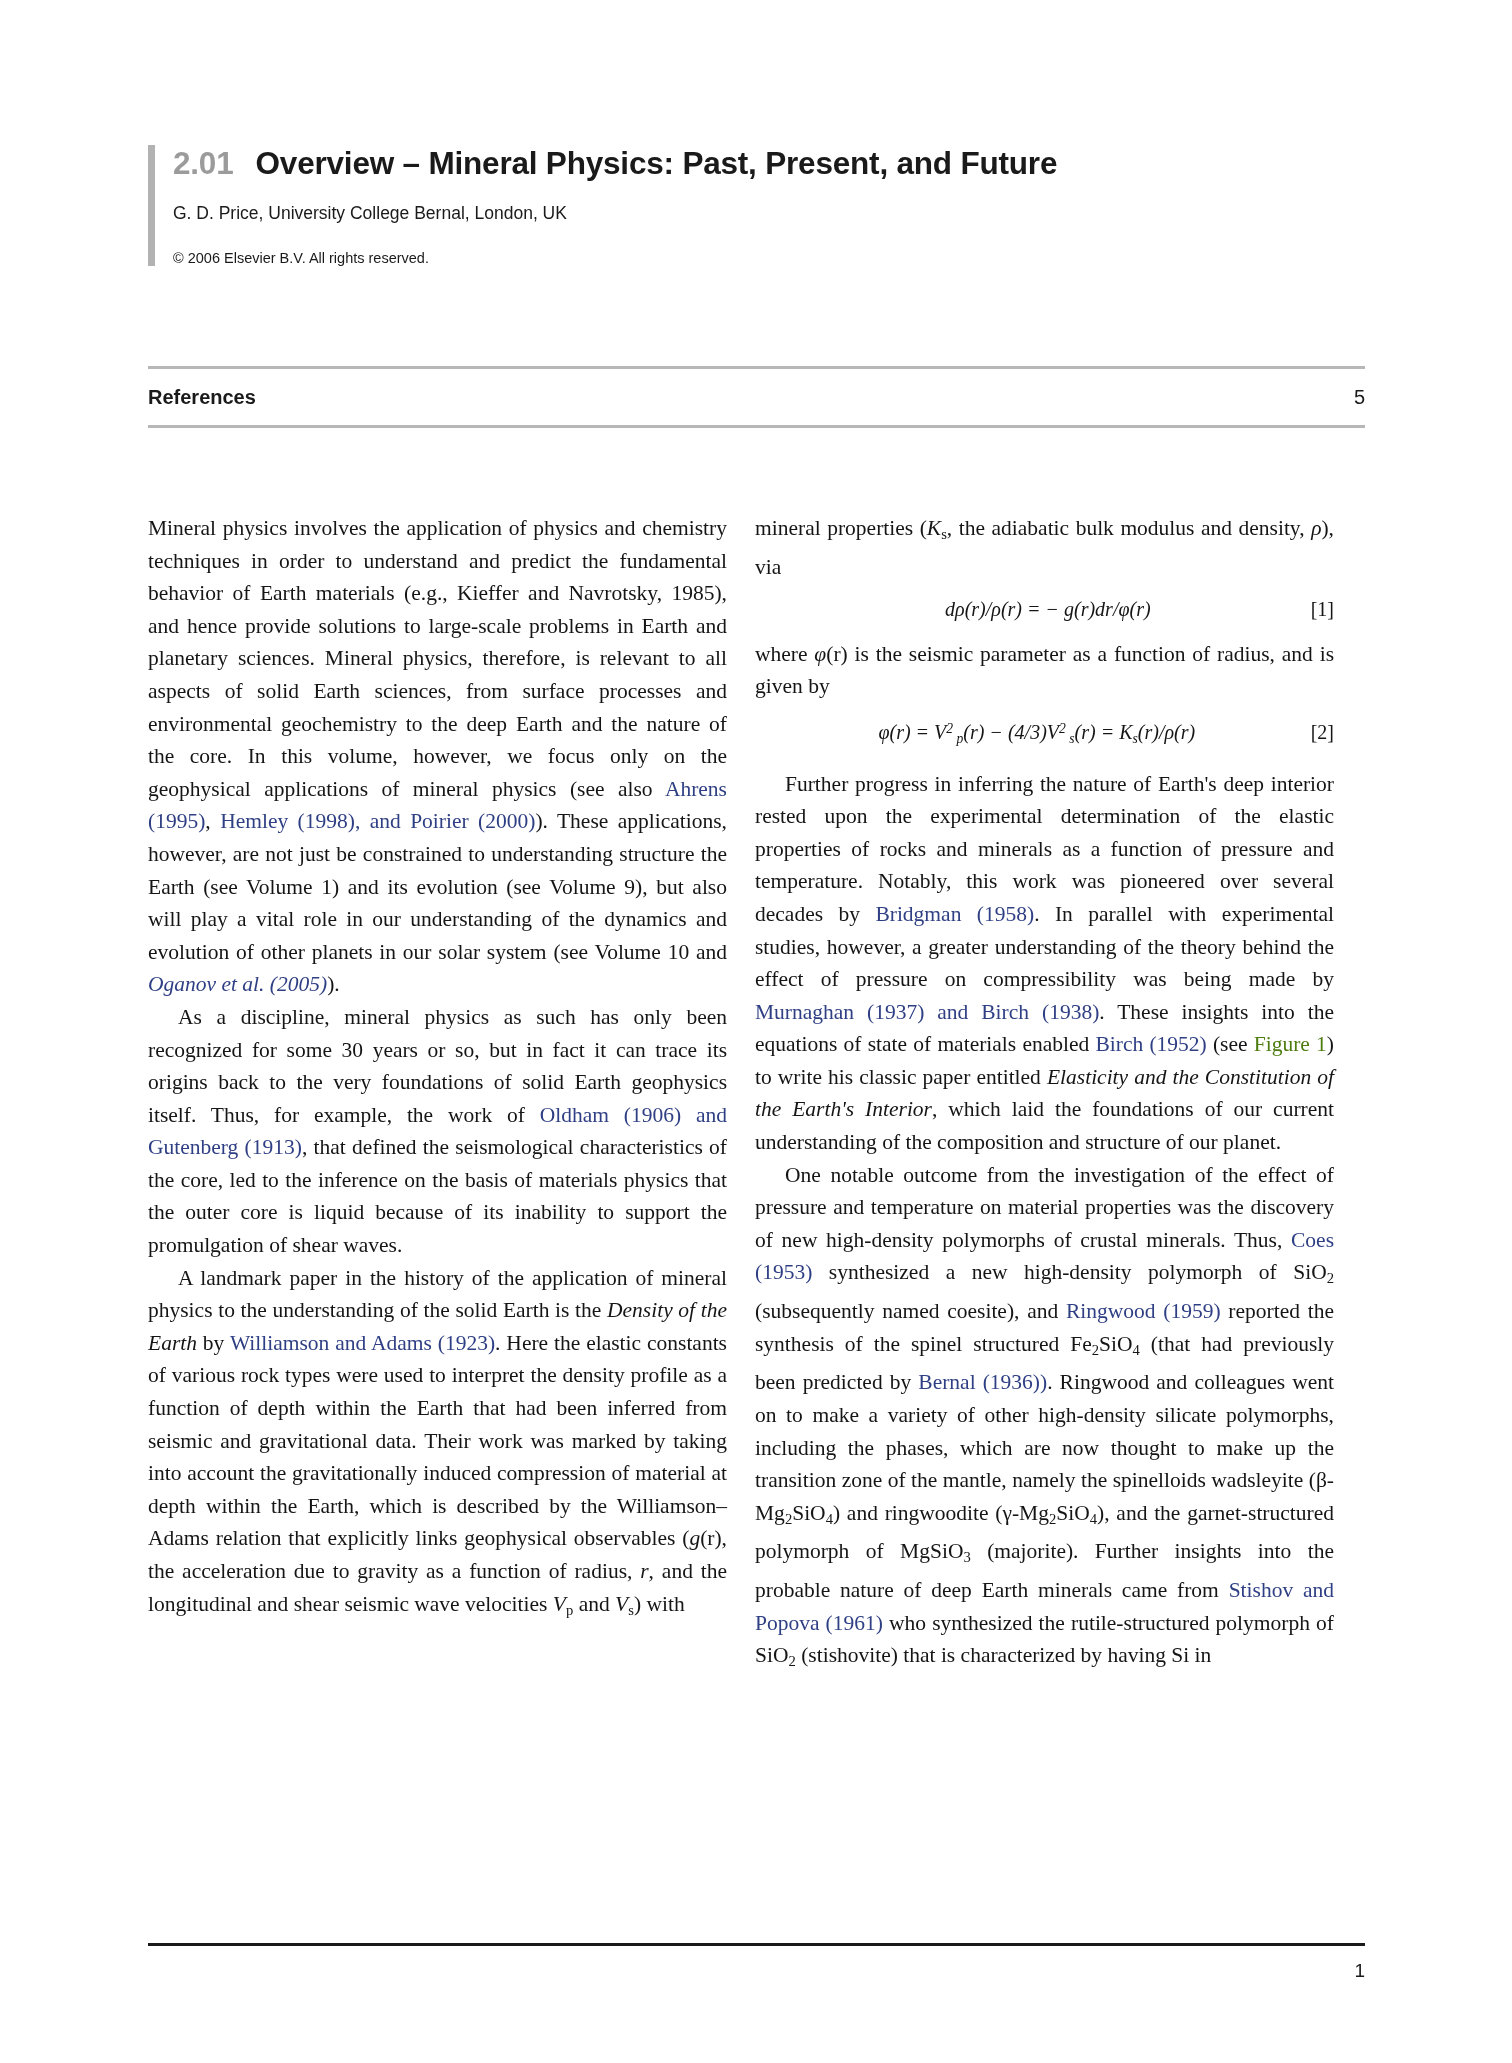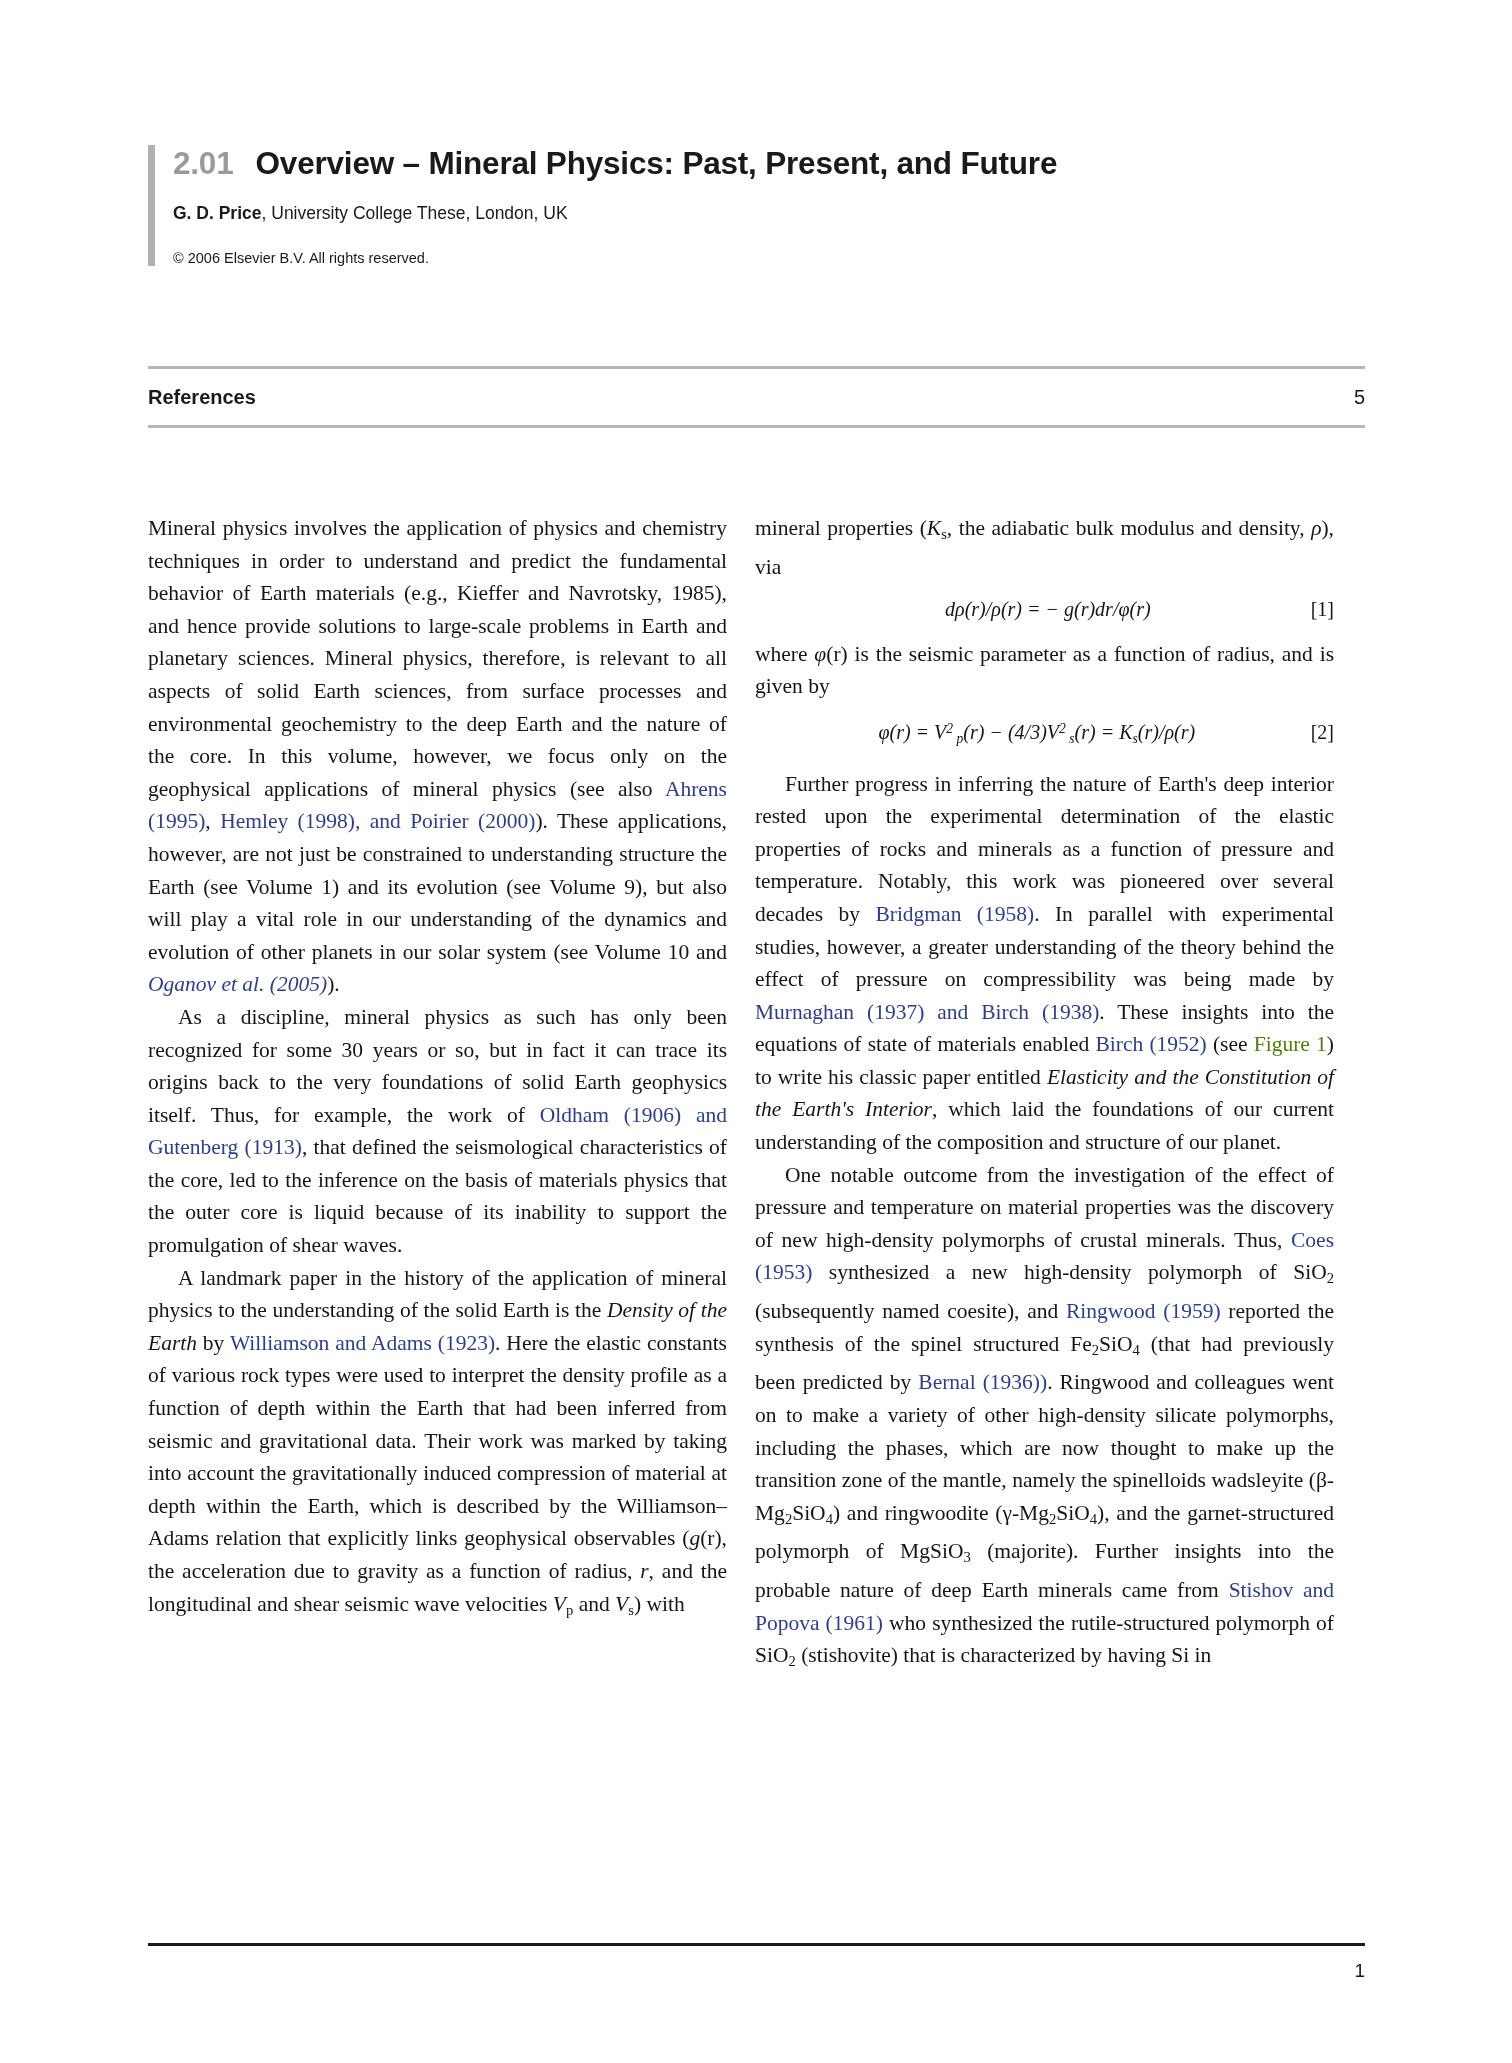--- a/index.html
+++ b/index.html
@@ -60,21 +60,21 @@
   .chapter-name {
     color: #1a1a1a;
   }
   .author-line {
     font-family: "Liberation Sans", sans-serif;
     font-size: 17.5px;
     color: #1a1a1a;
     margin-top: 21px;
     white-space: nowrap;
   }
-  .author-line b { font-weight: bold; }
+  .author-line b { font-weight: normal; }
   .copyright-line {
     font-family: "Liberation Sans", sans-serif;
     font-size: 14.5px;
     color: #1a1a1a;
     margin-top: 26px;
     white-space: nowrap;
   }
 
   
   .runhead {
@@ -181,21 +181,21 @@
 
 <div class="page">
 
   <div class="header-block">
     <div class="hdr-row">
       <div class="hdr-bar"></div>
       <div class="hdr-content">
         <div class="chapter-title-line">
           <span class="chapter-number">2.01</span><span class="chapter-name">Overview – Mineral Physics: Past, Present, and Future</span>
         </div>
-        <div class="author-line"><b>G. D. Price</b><span>, University College These, London, UK</span></div>
+        <div class="author-line"><b>G. D. Price</b><span>, University College Bernal, London, UK</span></div>
         <div class="copyright-line">© 2006 Elsevier B.V. All rights reserved.</div>
       </div>
     </div>
   </div>
 
   <div class="runhead">
     <div class="rule-thick"></div>
     <div class="runhead-row">
       <span>References</span>
       <span class="runhead-page">5</span>

